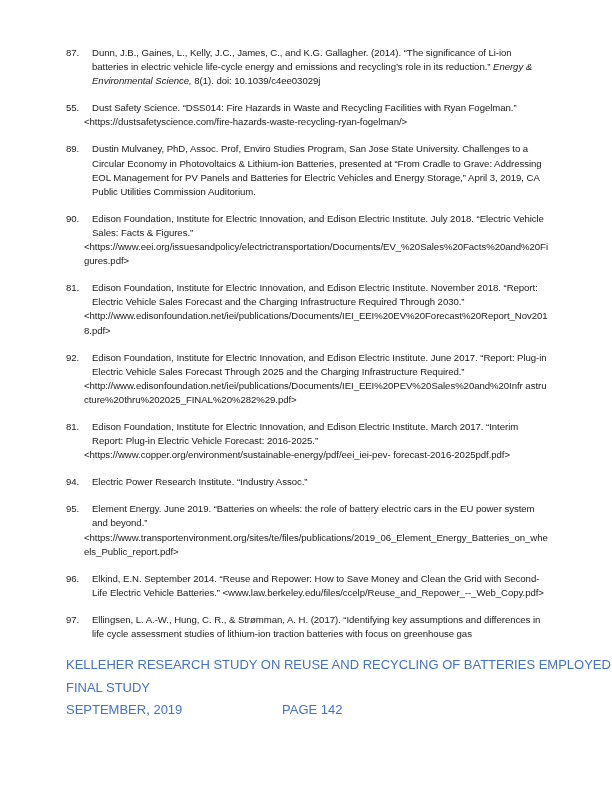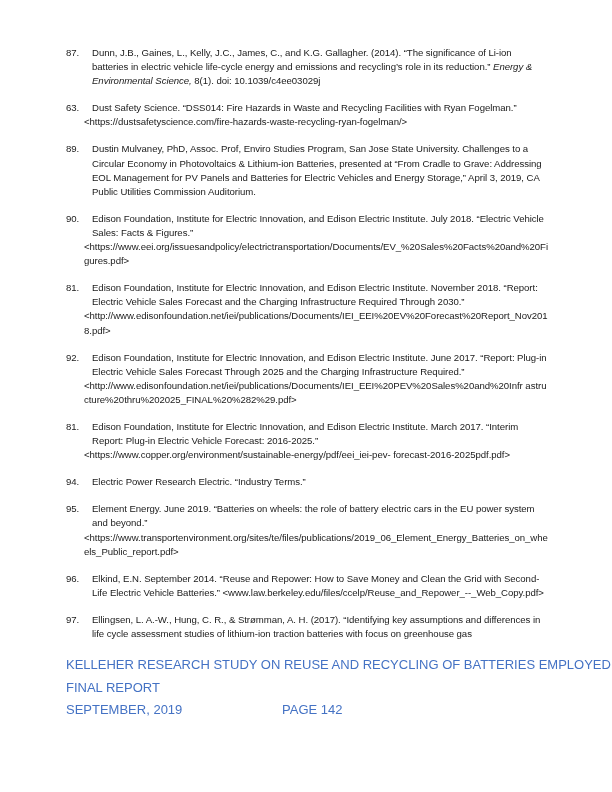--- a/index.html
+++ b/index.html
@@ -93,21 +93,21 @@
 
 <div class="page">
   <ol class="refs">
 
     <li class="ref">
       <span class="ref-num">87.</span>
       <span class="ref-text"><span>Dunn, J.B., Gaines, L., Kelly, J.C., James, C., and K.G. Gallagher. (2014). “The significance of Li-ion batteries in electric vehicle life-cycle energy and emissions and recycling’s role in its reduction.” </span><span class="it">Energy &amp; Environmental Science,</span><span> 8(1). doi: 10.1039/c4ee03029j</span></span>
     </li>
 
     <li class="ref">
-      <span class="ref-num">63.</span>
+      <span class="ref-num">55.</span>
       <span class="ref-text">Dust Safety Science. “DSS014: Fire Hazards in Waste and Recycling Facilities with Ryan Fogelman.”</span>
       <span class="ref-url">&lt;https://dustsafetyscience.com/fire-hazards-waste-recycling-ryan-fogelman/&gt;</span>
     </li>
 
     <li class="ref">
       <span class="ref-num">89.</span>
       <span class="ref-text">Dustin Mulvaney, PhD, Assoc. Prof, Enviro Studies Program, San Jose State University. Challenges to a Circular Economy in Photovoltaics &amp; Lithium-ion Batteries, presented at “From Cradle to Grave: Addressing EOL Management for PV Panels and Batteries for Electric Vehicles and Energy Storage,” April 3, 2019, CA Public Utilities Commission Auditorium.</span>
     </li>
 
     <li class="ref">
@@ -129,21 +129,21 @@
     </li>
 
     <li class="ref">
       <span class="ref-num">81.</span>
       <span class="ref-text">Edison Foundation, Institute for Electric Innovation, and Edison Electric Institute. March 2017. “Interim Report: Plug-in Electric Vehicle Forecast: 2016-2025.”</span>
       <span class="ref-url">&lt;https://www.copper.org/environment/sustainable-energy/pdf/eei_iei-pev- forecast-2016-2025pdf.pdf&gt;</span>
     </li>
 
     <li class="ref">
       <span class="ref-num">94.</span>
-      <span class="ref-text">Electric Power Research Electric. “Industry Terms.”</span>
+      <span class="ref-text">Electric Power Research Institute. “Industry Assoc.”</span>
     </li>
 
     <li class="ref">
       <span class="ref-num">95.</span>
       <span class="ref-text">Element Energy. June 2019. “Batteries on wheels: the role of battery electric cars in the EU power system and beyond.”</span>
       <span class="ref-url">&lt;https://www.transportenvironment.org/sites/te/files/publications/2019_06_Element_Energy_Batteries_on_wheels_Public_report.pdf&gt;</span>
     </li>
 
     <li class="ref">
       <span class="ref-num">96.</span>
@@ -152,19 +152,19 @@
 
     <li class="ref">
       <span class="ref-num">97.</span>
       <span class="ref-text">Ellingsen, L. A.-W., Hung, C. R., &amp; Strømman, A. H. (2017). “Identifying key assumptions and differences in life cycle assessment studies of lithium-ion traction batteries with focus on greenhouse gas</span>
     </li>
 
   </ol>
 
   <div class="footer">
     <span class="footer-line">KELLEHER RESEARCH STUDY ON REUSE AND RECYCLING OF BATTERIES EMPLOYED IN ELECTRIC VEHICLES</span>
-    <span class="footer-line">FINAL REPORT</span>
+    <span class="footer-line">FINAL STUDY</span>
     <div class="footer-row">
       <span class="footer-date">SEPTEMBER, 2019</span>
       <span class="footer-page">PAGE 142</span>
     </div>
   </div>
 </div>
 
 </body></html>

